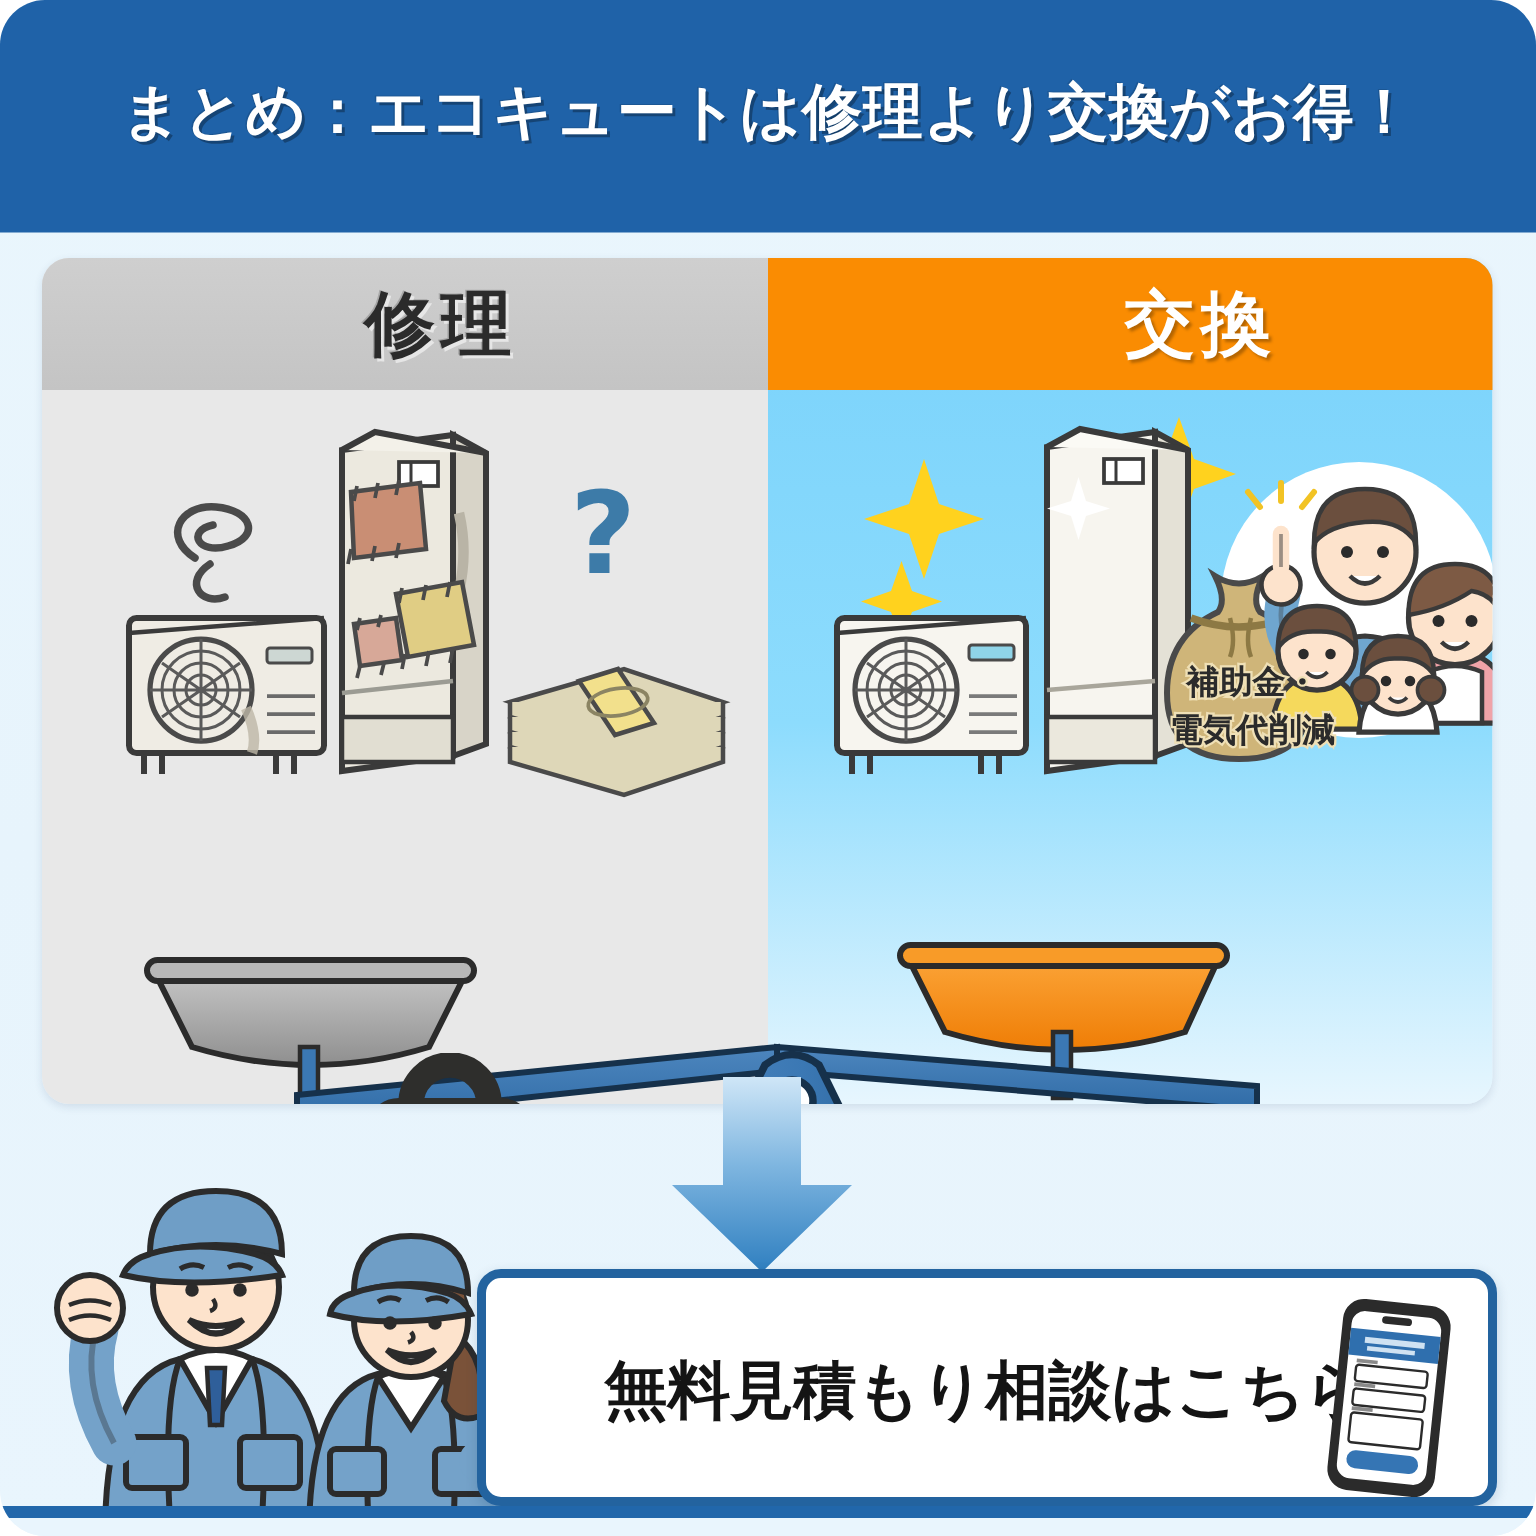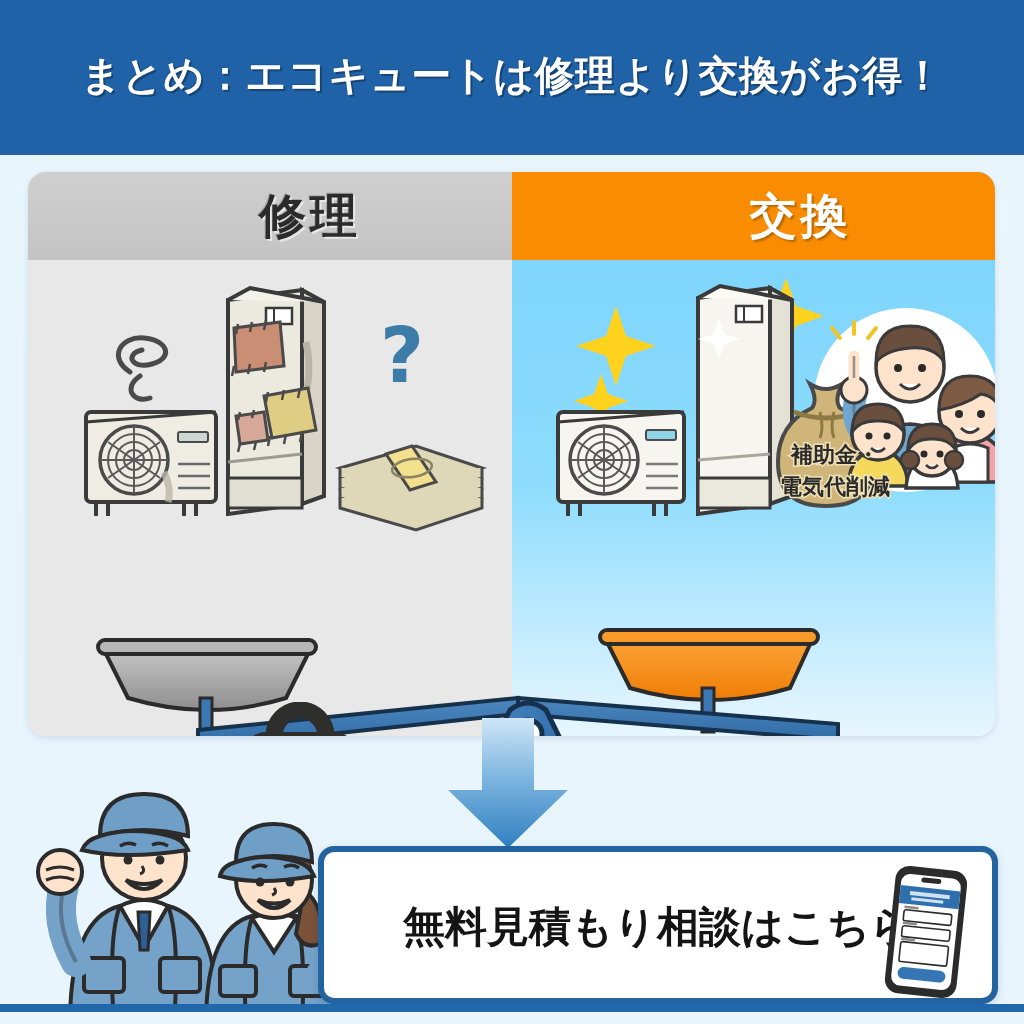--- a/index.html
+++ b/index.html
@@ -9,20 +9,21 @@
   body {
     width: 1024px; height: 1024px;
     font-family: "DejaVu Sans", "Liberation Sans", sans-serif;
     overflow: hidden;
   }
   #stage {
     position: relative;
     width: 1024px; height: 1024px;
     background: linear-gradient(180deg, #eaf6fd 0%, #e7f4fc 55%, #e9f5fd 100%);
     overflow: hidden;
+    border-radius: 30px;
   }
 
   
   .header {
     position: absolute; left: 0; top: 0;
     width: 1024px; height: 155px;
     background: #1f62a8;
     display: flex; flex-direction: column;
     align-items: center; justify-content: center;
     box-sizing: border-box;
@@ -61,21 +62,20 @@
   .tab {
     position: absolute; top: 0; height: 88px;
     display: flex; align-items: center; justify-content: center;
     font-size: 47px; font-weight: 700; letter-spacing: 4px;
   }
   .tab-repair {
     left: 0; width: 532px;
     background: linear-gradient(180deg, #cfcfcf 0%, #c4c4c4 100%);
     color: #2b2b2b;
     text-shadow: 2px 2px 0 rgba(255,255,255,.55), -1px -1px 0 rgba(0,0,0,.18);
-    padding-left: 16px;
   }
   .tab-exchange {
     left: 484px; width: 577px;
     background: #fa8c02;
     color: #ffffff;
     text-shadow: 2px 2px 2px rgba(0,0,0,.28);
   }
 
   
   .art { position: absolute; }

